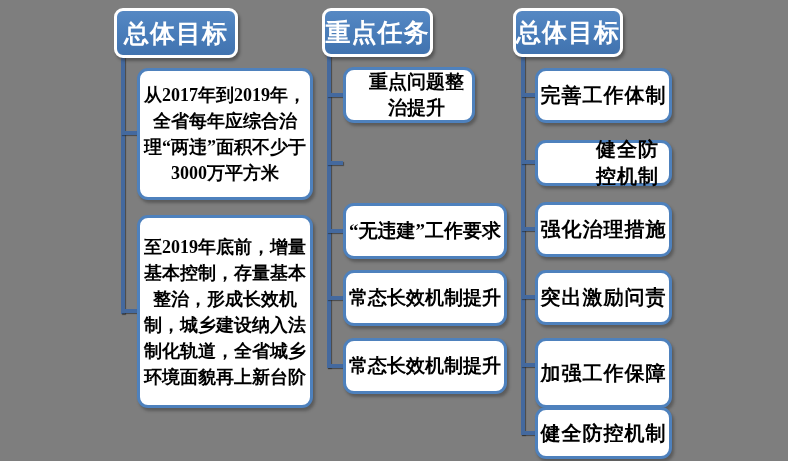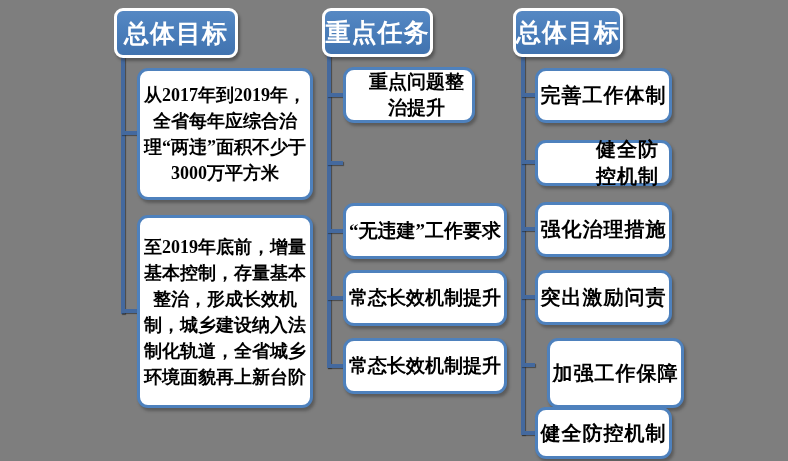--- a/index.html
+++ b/index.html
@@ -81,16 +81,16 @@
   <div class="hline" style="left:521px; top:93px;  width:14px; height:4px;"></div>
   <div class="hline" style="left:521px; top:160px; width:14px; height:4px;"></div>
   <div class="hline" style="left:521px; top:227px; width:14px; height:4px;"></div>
   <div class="hline" style="left:521px; top:295px; width:14px; height:4px;"></div>
   <div class="hline" style="left:521px; top:363px; width:14px; height:4px;"></div>
   <div class="hline" style="left:521px; top:431px; width:14px; height:4px;"></div>
   <div class="box tiny" style="left:535px; top:68px;  width:137px; height:55px;">完善工作体制</div>
   <div class="box tiny" style="left:535px; top:140px; width:137px; height:46px;padding-left:48px;">健全防控机制</div>
   <div class="box tiny" style="left:535px; top:270px; width:137px; height:55px;">突出激励问责</div>
   <div class="box tiny" style="left:535px; top:202px; width:137px; height:55px;">强化治理措施</div>
-  <div class="box tiny" style="left:535px; top:338px; width:137px; height:70px;margin-left:12px;">加强工作保障</div>
+  <div class="box tiny" style="left:535px; top:338px; width:137px; height:70px;">加强工作保障</div>
   <div class="box tiny" style="left:535px; top:407px; width:137px; height:52px;">健全防控机制</div>
 
 </div>
 
 </body></html>

